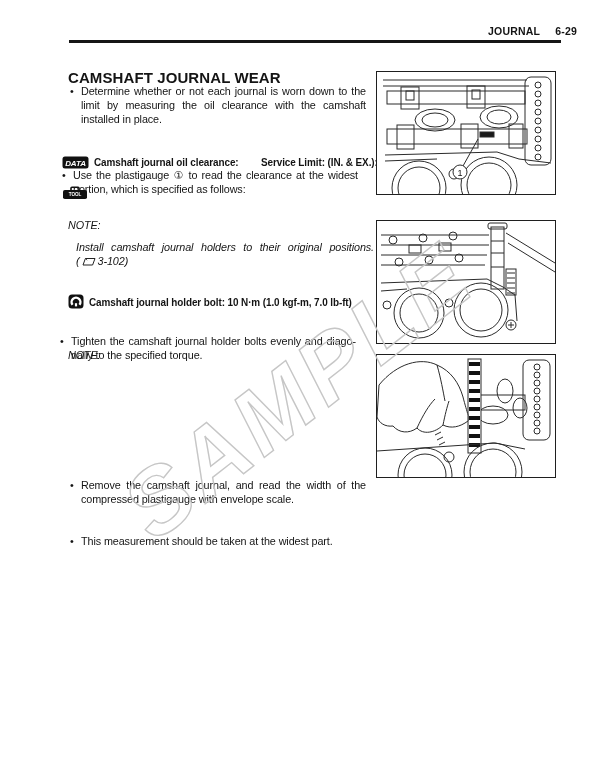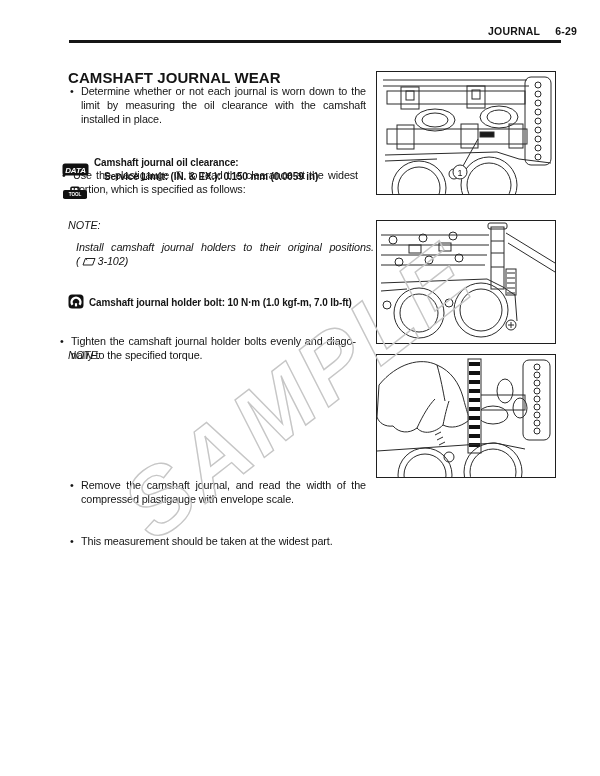--- a/index.html
+++ b/index.html
@@ -13,21 +13,21 @@
     top:25px;right:23px;display:flex;gap:15px;
     font-size:10.5px;font-weight:bold;letter-spacing:.2px;
   }
   .rule{top:40px;left:69px;width:492px;height:3px;background:#161616;}
   .title{top:69px;left:68px;font-size:15px;font-weight:bold;letter-spacing:.1px;margin:0;}
   .body-text{font-size:10.8px;line-height:14px;letter-spacing:-0.1px;}
   .just{text-align:justify;}
   .bullet{position:relative;padding-left:13px;width:285px;}
   .bullet::before{content:"\2022";position:absolute;left:2px;top:0;}
   .boldline{font-weight:bold;white-space:nowrap;transform:scaleX(0.92);transform-origin:left top;}
-  .speclines{display:flex;flex-direction:column;gap:0;}
+  .speclines{display:flex;gap:0;}
   .row{display:flex;align-items:center;gap:5px;}
   .indent2{margin-left:10px;}
   .italic{font-style:italic;}
   .note-label{font-style:italic;margin:0 0 0 0;}
   .note-body{margin:8px;width:298px;}
   .ref{white-space:nowrap;}
   .ref svg{vertical-align:-1px;margin:0 2px;}
   .fig{
     left:376px;width:178px;height:122px;margin:0;
     border:1.2px solid #1f1f1f;background:#fff;

